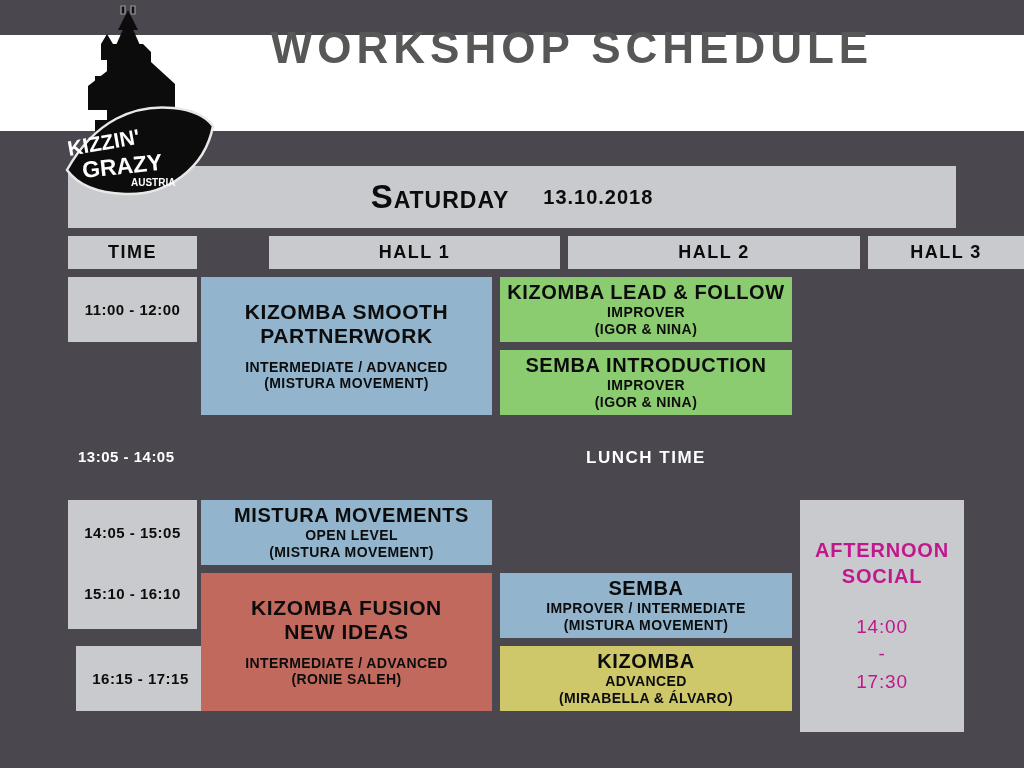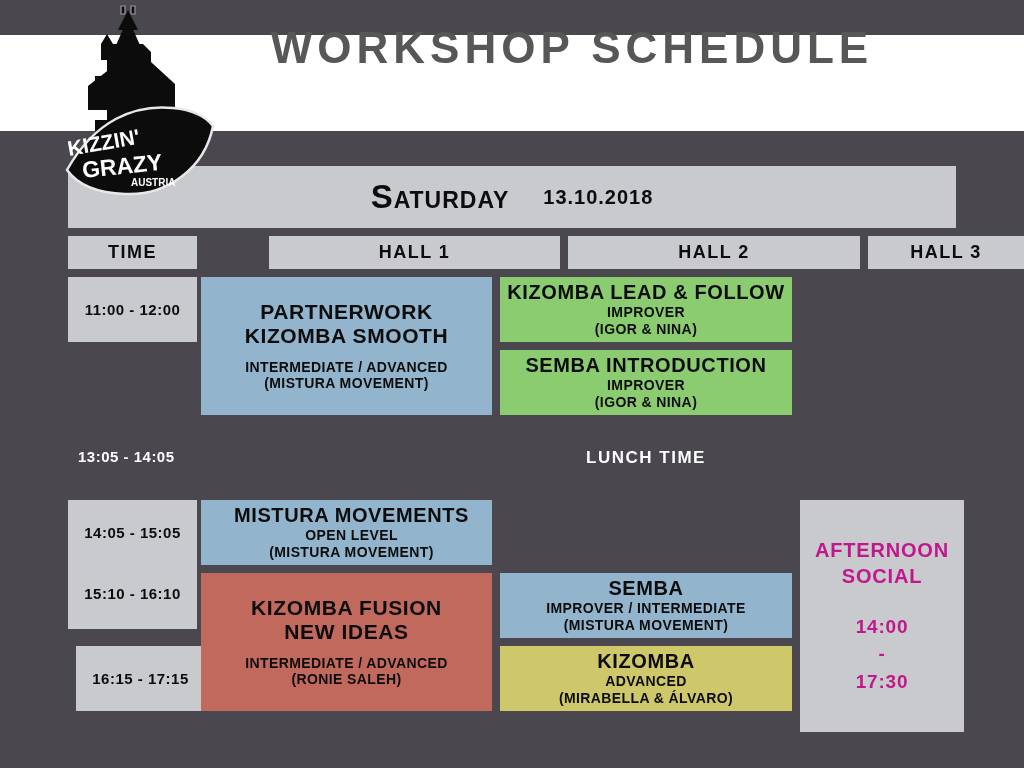--- a/index.html
+++ b/index.html
@@ -81,21 +81,21 @@
   }
 
   
   .social{
     position:absolute;left:800px;top:500px;width:164px;height:232px;
     background:#c8cacd;
     display:flex;flex-direction:column;align-items:center;justify-content:center;
     color:#c2178c;text-align:center;
   }
   .social-title{font-size:20px;font-weight:bold;letter-spacing:0.8px;line-height:1.3;}
-  .social-time{font-size:19px;font-weight:bold;letter-spacing:0.8px;line-height:1.45;}
+  .social-time{font-size:19px;font-weight:normal;letter-spacing:0.8px;line-height:1.45;}
   .social-spacer{height:24px;}
 </style>
 </head>
 <body>
 
 <div class="poster">
 
   <div class="header-band"></div>
   <div class="header-title">WORKSHOP SCHEDULE</div>
 
@@ -135,22 +135,22 @@
   <div class="col-headers">
     <div class="col-head ch-time">TIME</div>
     <div class="col-head ch-h1">HALL 1</div>
     <div class="col-head ch-h2">HALL 2</div>
     <div class="col-head ch-h3">HALL 3</div>
   </div>
 
   <div class="time-cell" style="top:277px;height:65px;">11:00 - 12:00</div>
 
   <div class="session" style="left:201px;top:277px;width:291px;height:138px;background:#92b5cd;">
+    <div class="s-title big">KIZOMBA SMOOTH</div>
     <div class="s-title big">PARTNERWORK</div>
-    <div class="s-title big">KIZOMBA SMOOTH</div>
     <div class="gap"></div>
     <div class="s-sub">INTERMEDIATE / ADVANCED</div>
     <div class="s-sub">(MISTURA MOVEMENT)</div>
   </div>
 
   <div class="session" style="left:500px;top:277px;width:292px;height:65px;background:#8ccc70;">
     <div class="s-title">KIZOMBA LEAD &amp; FOLLOW</div>
     <div class="s-sub">IMPROVER</div>
     <div class="s-sub">(IGOR &amp; NINA)</div>
   </div>

